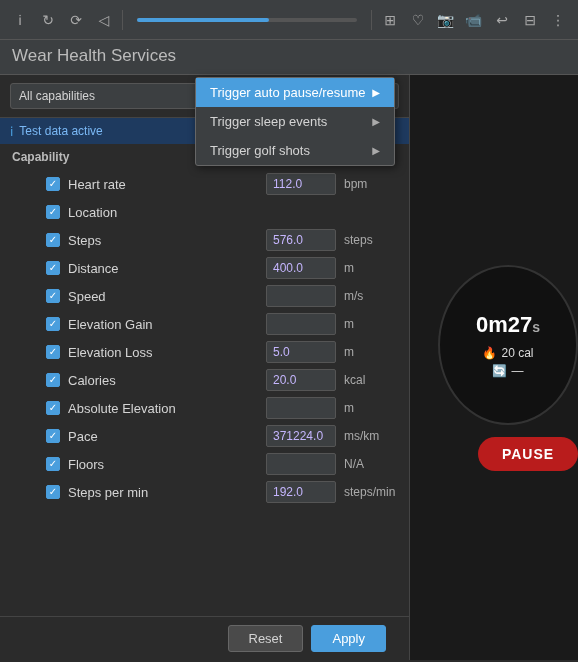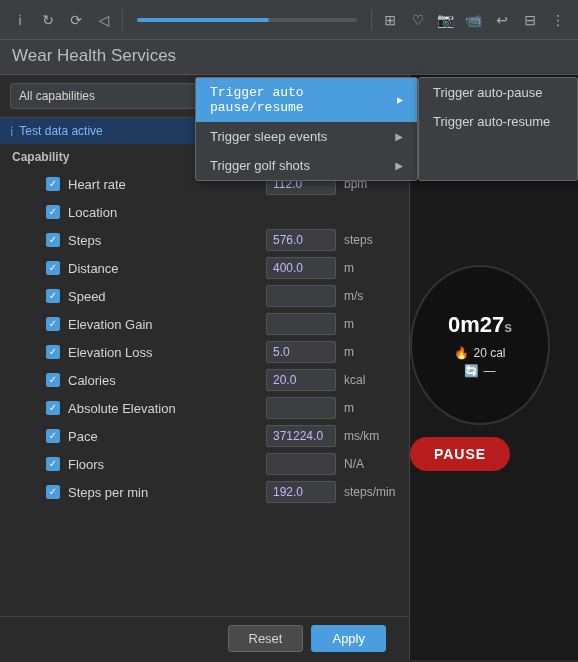--- a/index.html
+++ b/index.html
@@ -225,21 +225,21 @@
       border-color: #4a9edd;
       color: white;
     }
 
     
     .right-panel {
       width: 168px;
       background: #1a1a1a;
       display: flex;
       flex-direction: column;
-      align-items: flex-start;
+      align-items: flex-end;
       justify-content: center;
       position: relative;
     }
 
     .watch-face {
       width: 140px;
       height: 160px;
       background: #111;
       border-radius: 50%;
       display: flex;
@@ -307,21 +307,21 @@
 
     .menu-item {
       padding: 7px 14px;
       display: flex;
       align-items: center;
       justify-content: space-between;
       cursor: pointer;
       font-size: 13px;
       color: #d4d4d4;
     }
-    .menu-item.active { background: #4a9edd; color: white; font-family: Liberation Mono, monospace; }
+    .menu-item.active { background: #4a9edd; color: white; }
     .menu-item .submenu-arrow {
       font-size: 10px;
       color: #aaa;
     }
     .menu-item.active .submenu-arrow { color: white; }
 
     .submenu {
       background: #3c3f41;
       border: 1px solid #666;
       border-radius: 3px;
@@ -491,21 +491,13 @@
     </div>
     <div class="menu-item">
       <span>Trigger sleep events</span>
       <span class="submenu-arrow">▶</span>
     </div>
     <div class="menu-item">
       <span>Trigger golf shots</span>
       <span class="submenu-arrow">▶</span>
     </div>
   </div>
-  <div class="submenu">
-    <div class="submenu-item">
-      <span>Trigger auto-pause</span>
-    </div>
-    <div class="submenu-item">
-      <span>Trigger auto-resume</span>
-    </div>
-  </div>
 </div>
 
 </body></html>

